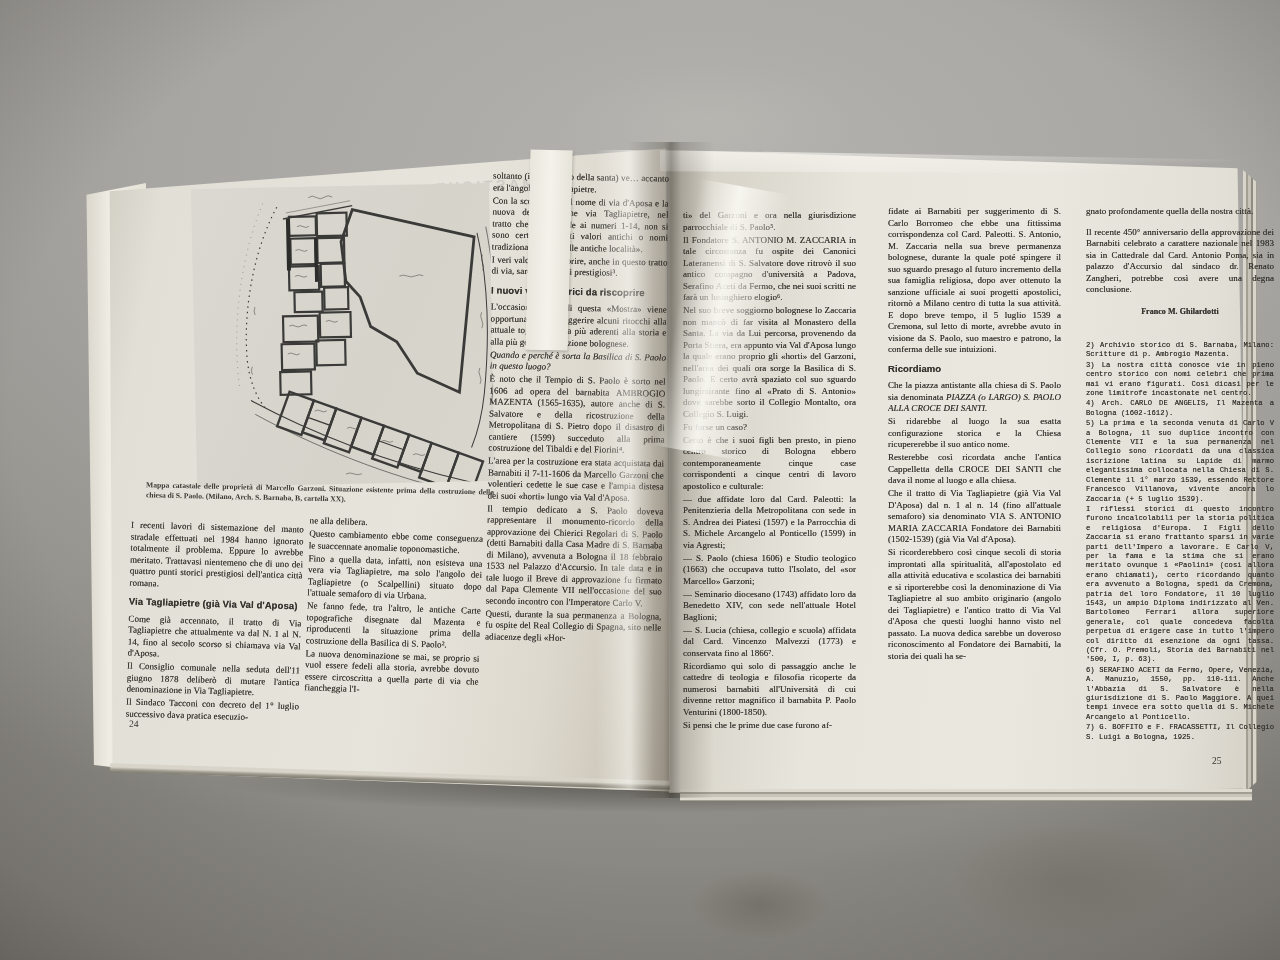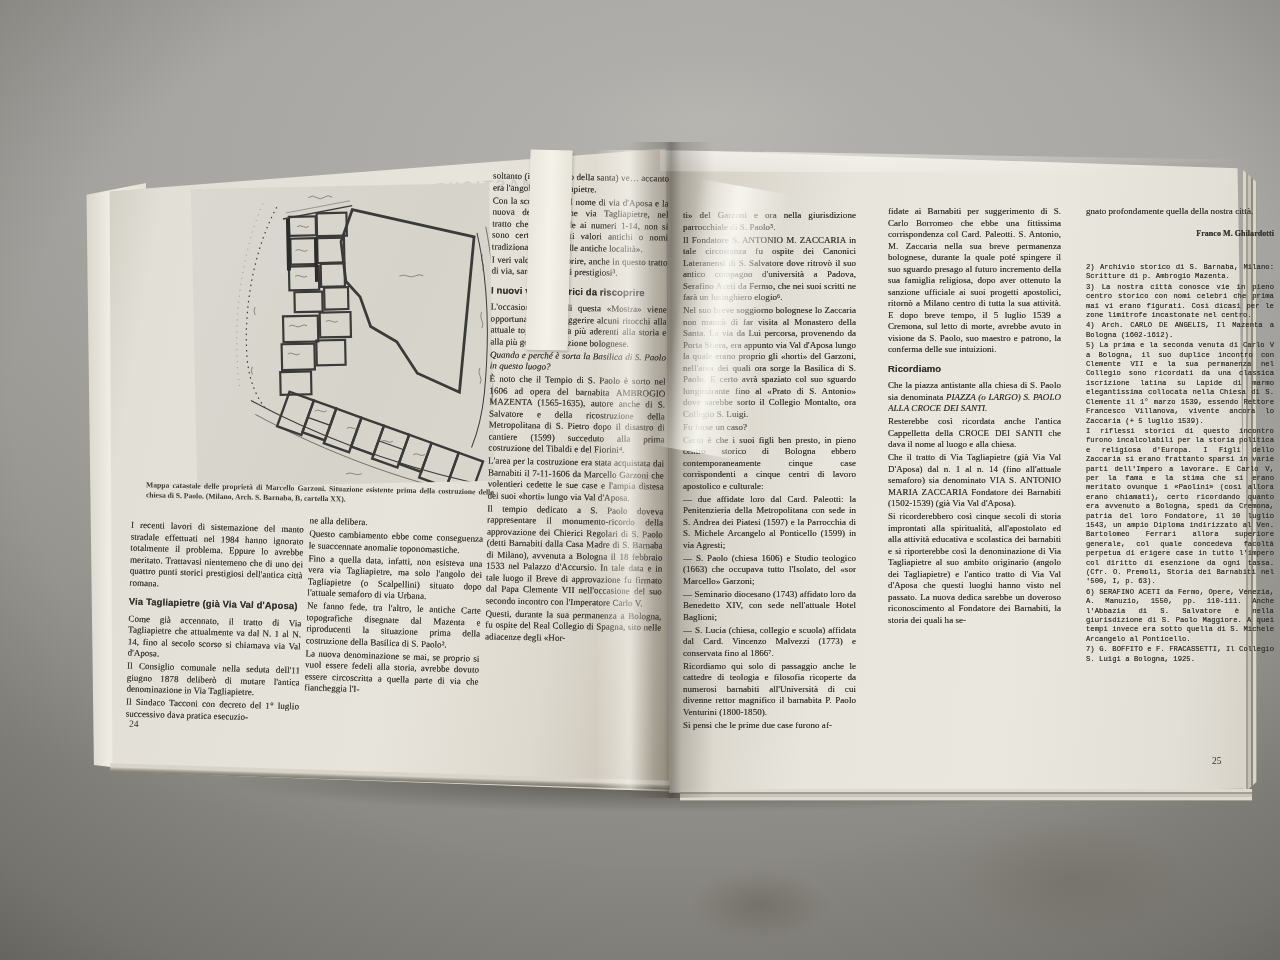--- a/index.html
+++ b/index.html
@@ -51,21 +51,21 @@
        font-size:9px;line-height:11.5px;letter-spacing:.05px;
        text-shadow:0 0 .5px rgba(52,50,45,.7);}
   .col p{margin:0 0 1.5px 0;}
   .heading{font-family:"Liberation Sans",sans-serif;font-weight:bold;
            font-size:9.5px;margin:7px 0 6px 0 !important;letter-spacing:.1px;}
   .it{font-style:italic;}
   .pageno{position:absolute;font-size:9.5px;color:#34322d;}
   #map-caption{position:absolute;left:146px;top:484px;width:348px;
     font-size:7.6px;line-height:10px;font-weight:bold;color:#3a3833;
     text-align:justify;transform:rotate(1.2deg);}
-  #signature{text-align:right;font-weight:bold;font-size:8px;margin-top:10px !important;}
+  #signature{text-align:center;font-weight:bold;font-size:8px;margin-top:10px !important;}
   .footnotes{font-size:7.2px;line-height:9.4px;font-family:Liberation Mono, monospace;}
   .footnotes p{margin:0 0 1px 0;}
   #fn-first{margin-top:24px !important;}
   #ghost-text{position:absolute;left:405px;top:178px;width:130px;
     transform:scaleX(-1) rotate(3deg);font-family:"Liberation Sans",sans-serif;
     font-weight:bold;font-size:15px;letter-spacing:3px;color:rgba(90,96,112,.16);}
   #map-wrap{position:absolute;left:194px;top:186px;width:298px;height:298px;transform:rotate(-1.2deg);
     background:linear-gradient(115deg,#dbd8d1,#d6d3cb 60%,#d9d6ce);}
   #spacer-p{margin-top:9px !important;}
 </style>
@@ -209,27 +209,29 @@
   <p>— Seminario diocesano (1743) affidato loro da Benedetto XIV, con sede nell'attuale Hotel Baglioni;</p>
   <p>— S. Lucia (chiesa, collegio e scuola) affidata dal Card. Vincenzo Malvezzi (1773) e conservata fino al 1866⁷.</p>
   <p>Ricordiamo qui solo di passaggio anche le cattedre di teologia e filosofia ricoperte da numerosi barnabiti all'Università di cui divenne rettor magnifico il barnabita P. Paolo Venturini (1800-1850).</p>
   <p>Si pensi che le prime due case furono af-</p>
 </div>
 
 <div class="col" style="left:888px;top:206px;width:173px;height:566px;overflow:hidden;">
   <p>fidate ai Barnabiti per suggerimento di S. Carlo Borromeo che ebbe una fittissima corrispondenza col Card. Paleotti. S. Antonio, M. Zaccaria nella sua breve permanenza bolognese, durante la quale poté spingere il suo sguardo presago al futuro incremento della sua famiglia religiosa, dopo aver ottenuto la sanzione ufficiale ai suoi progetti apostolici, ritornò a Milano centro di tutta la sua attività. E dopo breve tempo, il 5 luglio 1539 a Cremona, sul letto di morte, avrebbe avuto in visione da S. Paolo, suo maestro e patrono, la conferma delle sue intuizioni.</p>
   <p class="heading">Ricordiamo</p>
   <p><span>Che la piazza antistante alla chiesa di S. Paolo sia denominata </span><span class="it">PIAZZA (o LARGO) S. PAOLO ALLA CROCE DEI SANTI.</span></p>
+  <p>Si ridarebbe al luogo la sua esatta configurazione storica e la Chiesa ricupererebbe il suo antico nome.</p>
   <p>Resterebbe così ricordata anche l'antica Cappelletta della CROCE DEI SANTI che dava il nome al luogo e alla chiesa.</p>
   <p>Che il tratto di Via Tagliapietre (già Via Val D'Aposa) dal n. 1 al n. 14 (fino all'attuale semaforo) sia denominato VIA S. ANTONIO MARIA ZACCARIA Fondatore dei Barnabiti (1502-1539) (già Via Val d'Aposa).</p>
   <p>Si ricorderebbero così cinque secoli di storia improntati alla spiritualità, all'apostolato ed alla attività educativa e scolastica dei barnabiti e si riporterebbe così la denominazione di Via Tagliapietre al suo ambito originario (angolo dei Tagliapietre) e l'antico tratto di Via Val d'Aposa che questi luoghi hanno visto nel passato. La nuova dedica sarebbe un doveroso riconoscimento al Fondatore dei Barnabiti, la storia dei quali ha se-</p>
 </div>
 
 <div class="col" style="left:1086px;top:206px;width:188px;height:566px;overflow:hidden;">
   <p>gnato profondamente quella della nostra città.</p>
+  <p id="spacer-p">Il recente 450° anniversario della approvazione dei Barnabiti celebrato a carattere nazionale nel 1983 sia in Cattedrale dal Card. Antonio Poma, sia in palazzo d'Accursio dal sindaco dr. Renato Zangheri, potrebbe così avere una degna conclusione.</p>
   <p id="signature">Franco M. Ghilardotti</p>
   <div class="footnotes">
     <p id="fn-first">2) Archivio storico di S. Barnaba, Milano: Scritture di p. Ambrogio Mazenta.</p>
     <p>3) La nostra città conosce vie in pieno centro storico con nomi celebri che prima mai vi erano figurati. Così dicasi per le zone limitrofe incastonate nel centro.</p>
     <p>4) Arch. CARLO DE ANGELIS, Il Mazenta a Bologna (1602-1612).</p>
     <p>5) La prima e la seconda venuta di Carlo V a Bologna, il suo duplice incontro con Clemente VII e la sua permanenza nel Collegio sono ricordati da una classica iscrizione latina su Lapide di marmo elegantissima collocata nella Chiesa di S. Clemente il 1° marzo 1539, essendo Rettore Francesco Villanova, vivente ancora lo Zaccaria (+ 5 luglio 1539).</p>
     <p>I riflessi storici di questo incontro furono incalcolabili per la storia politica e religiosa d'Europa. I Figli dello Zaccaria si erano frattanto sparsi in varie parti dell'Impero a lavorare. E Carlo V, per la fama e la stima che si erano meritato ovunque i «Paolini» (così allora erano chiamati), certo ricordando quanto era avvenuto a Bologna, spedì da Cremona, patria del loro Fondatore, il 10 luglio 1543, un ampio Diploma indirizzato al Ven. Bartolomeo Ferrari allora superiore generale, col quale concedeva facoltà perpetua di erigere case in tutto l'impero col diritto di esenzione da ogni tassa. (Cfr. O. Premoli, Storia dei Barnabiti nel '500, I, p. 63).</p>
     <p>6) SERAFINO ACETI da Fermo, Opere, Venezia, A. Manuzio, 1550, pp. 110-111. Anche l'Abbazia di S. Salvatore è nella giurisdizione di S. Paolo Maggiore. A quei tempi invece era sotto quella di S. Michele Arcangelo al Ponticello.</p>
     <p>7) G. BOFFITO e F. FRACASSETTI, Il Collegio S. Luigi a Bologna, 1925.</p>
   </div>

